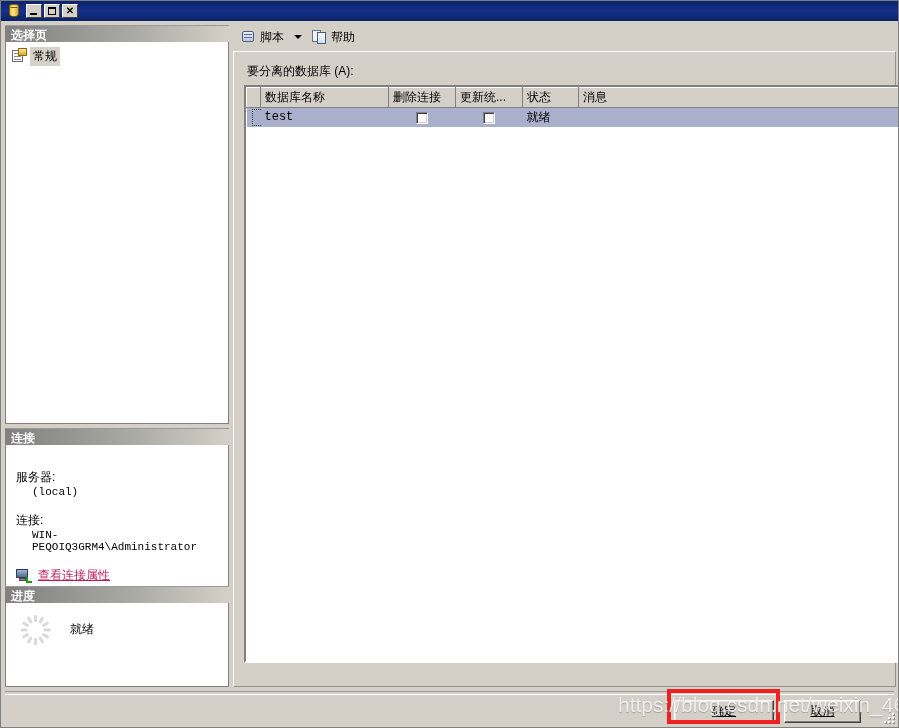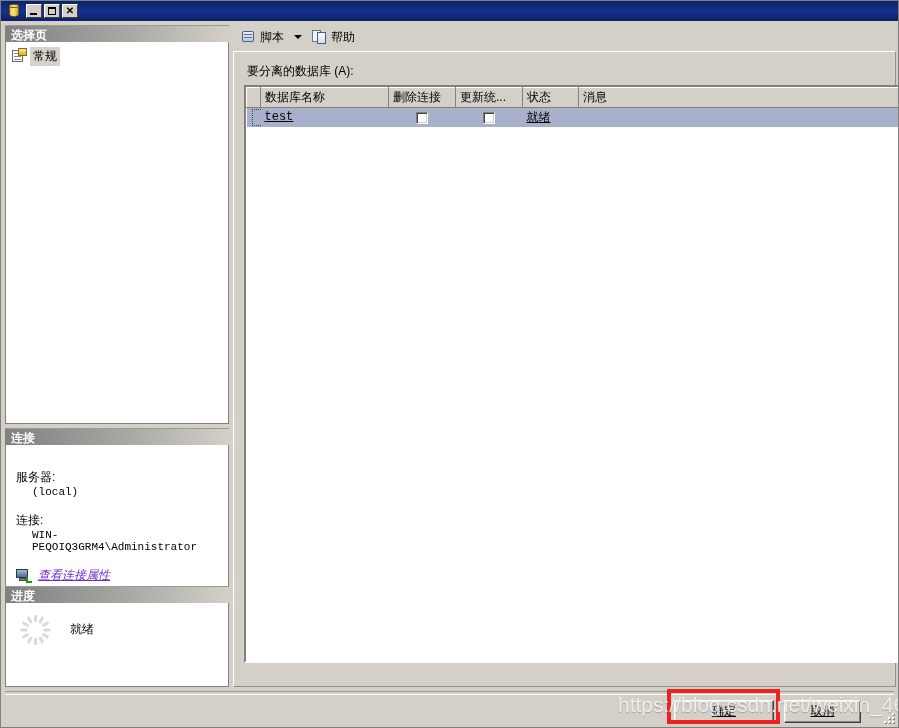--- a/index.html
+++ b/index.html
@@ -224,25 +224,24 @@
   }
   .conn-icon .plug {
     position: absolute;
     right: 0px; bottom: 1px;
     width: 6px; height: 6px;
     border-left: 2px solid #14a014;
     border-bottom: 2px solid #14a014;
     box-sizing: border-box;
   }
   .conn-link {
-    color: #6d28d9;
+    color: #be185d;
     text-decoration: underline;
     font-size: 12px;
     cursor: pointer;
-    font-style: italic;
   }
 
   .progress-panel {
     position: absolute;
     left: 0; top: 561px;
     width: 224px;
   }
   .progress-body {
     height: 84px;
     padding: 10px;
@@ -382,21 +381,20 @@
   table.dbgrid td {
     height: 19px;
     font-size: 12px;
     padding: 0 4px;
     border: none;
     box-sizing: border-box;
     white-space: nowrap;
   }
   tr.row-selected td {
     background: #a8b0cc;
-    text-decoration: underline;
   }
   td.col-marker {
     padding: 0;
     width: 14px;
   }
   td.col-marker .focus-box {
     width: 13px; height: 17px;
     border: 1px dotted #404040;
     box-sizing: border-box;
     margin: 1px 0 0 1px;

